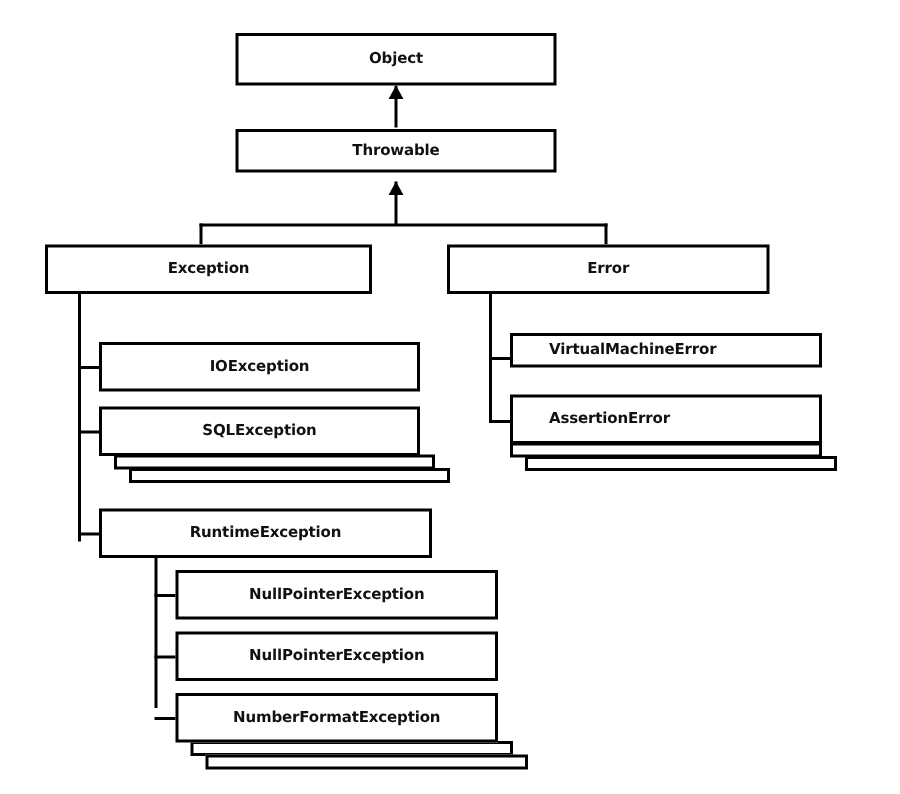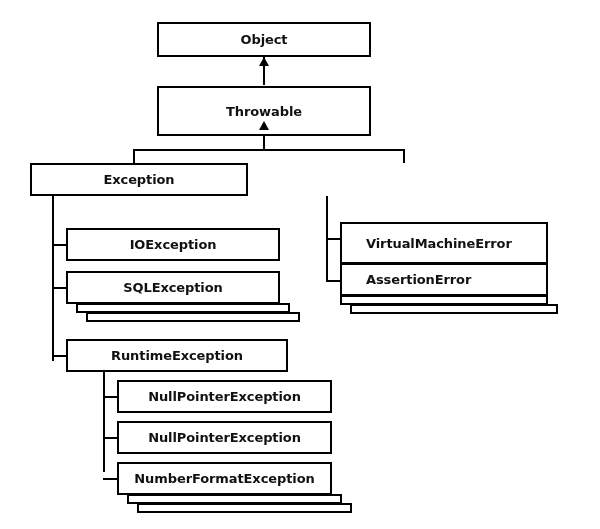--- a/index.html
+++ b/index.html
@@ -15,21 +15,21 @@
     font-family: "DejaVu Sans", "Liberation Sans", sans-serif;
     overflow: hidden;
   }
   .node {
     position: absolute;
     box-sizing: border-box;
     background: #ffffff;
     border: 2px solid #000000;
     color: #111111;
     font-weight: bold;
-    font-size: 13px;
+    font-size: 10px;
     letter-spacing: -0.1px;
     display: flex;
     align-items: center;
     z-index: 3;
   }
   .node.center { justify-content: center; }
   .node.left   { justify-content: flex-start; padding-left: 24px; }
 
   
   .ghost {
@@ -69,34 +69,37 @@
 
 <div id="diagram">
 
   <div class="node center" style="left:157px; top:22px; width:214px; height:35px;">
     <span>Object</span>
   </div>
 
   <div class="vline" style="left:263px; top:57px; height:28px;"></div>
   <div class="arrow-up" style="left:259px; top:57px;"></div>
 
-  <div class="node center" style="left:157px; top:86px; width:214px; height:50px;">
+  <div class="node center" style="left:157px; top:86px; width:214px; height:29px;">
     <span>Throwable</span>
   </div>
 
   <div class="vline" style="left:263px; top:121px; height:29px;"></div>
   <div class="arrow-up" style="left:259px; top:121px;"></div>
   <div class="hline" style="left:133px; top:149px; width:272px;"></div>
   <div class="vline" style="left:133px; top:149px; height:14px;"></div>
   <div class="vline" style="left:403px; top:149px; height:14px;"></div>
 
   <div class="node center" style="left:30px; top:163px; width:218px; height:33px;">
     <span>Exception</span>
   </div>
 
+  <div class="node center" style="left:298px; top:163px; width:215px; height:33px;">
+    <span>Error</span>
+  </div>
 
   <div class="vline" style="left:52px; top:196px; height:165px;"></div>
   <div class="hline" style="left:52px; top:244px; width:16px;"></div>
   <div class="hline" style="left:52px; top:287px; width:16px;"></div>
   <div class="hline" style="left:52px; top:355px; width:16px;"></div>
 
   <div class="node center" style="left:66px; top:228px; width:214px; height:33px;">
     <span>IOException</span>
   </div>
 
@@ -128,21 +131,21 @@
     <span>NullPointerException</span>
   </div>
 
   <div class="ghost" style="left:127px; top:494px; width:215px; height:10px;"></div>
   <div class="ghost" style="left:137px; top:503px; width:215px; height:10px;"></div>
 
   <div class="vline" style="left:326px; top:196px; height:86px;"></div>
   <div class="hline" style="left:326px; top:238px; width:16px;"></div>
   <div class="hline" style="left:326px; top:280px; width:16px;"></div>
 
-  <div class="node left" style="left:340px; top:222px; width:208px; height:42px;">
+  <div class="node left" style="left:340px; top:222px; width:208px; height:23px;">
     <span>VirtualMachineError</span>
   </div>
 
   <div class="node left" style="left:340px; top:263px; width:208px; height:33px;">
     <span>AssertionError</span>
   </div>
 
   <div class="ghost" style="left:340px; top:295px; width:208px; height:10px;"></div>
   <div class="ghost" style="left:350px; top:304px; width:208px; height:10px;"></div>
 

